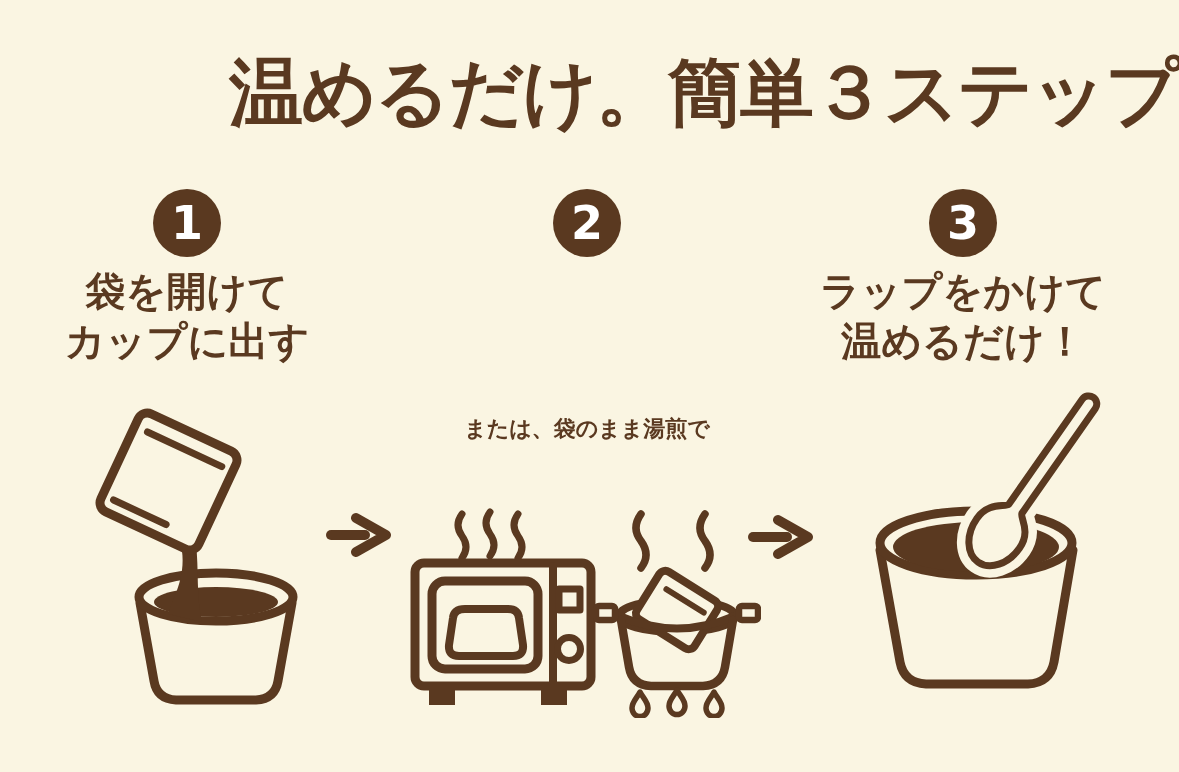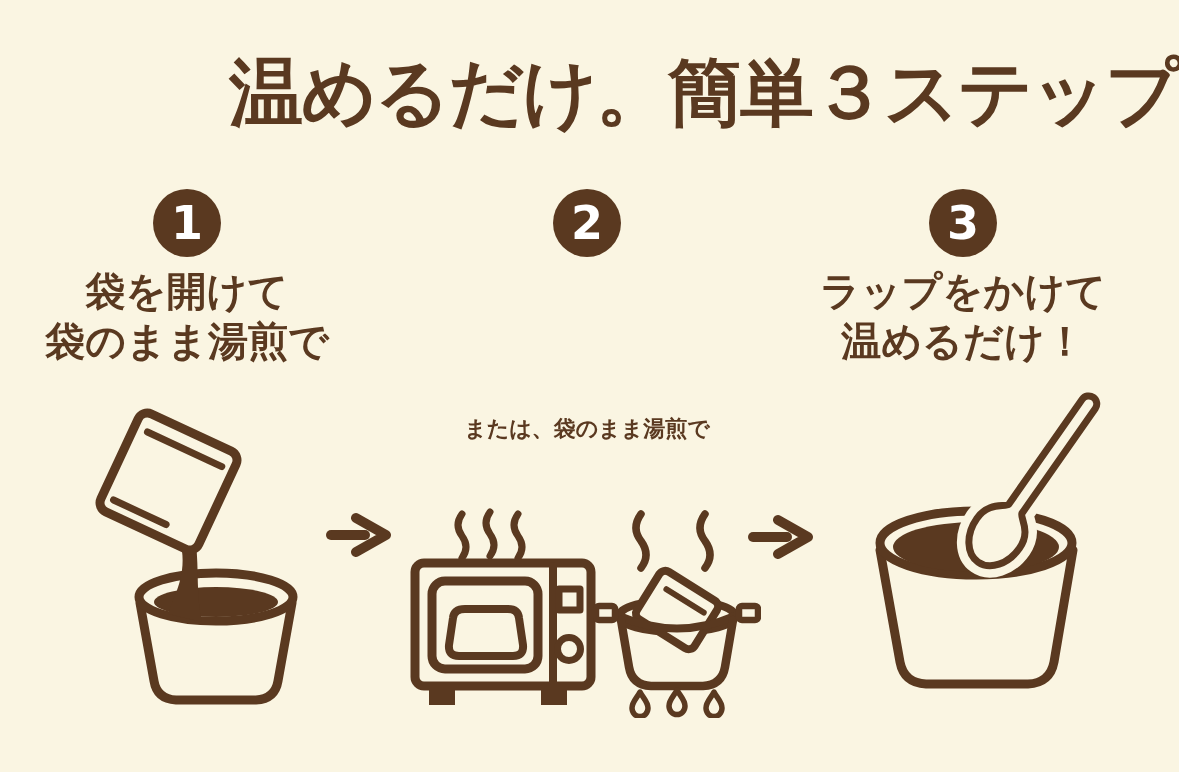--- a/index.html
+++ b/index.html
@@ -48,21 +48,21 @@
   </div>
   <div class="badge" style="left:587px">
     <span>2</span>
   </div>
   <div class="badge" style="left:963px">
     <span>3</span>
   </div>
 
   <div class="step-text t-main" style="left:187px; top:266px">
     <div>袋を開けて</div>
-    <div>袋のまま湯煎で</div>
+    <div>カップに出す</div>
   </div>
 
   <div class="step-text t-sub" style="left:587px; top:410px">
     <div>または、袋のまま湯煎で</div>
   </div>
 
   <div class="step-text t-main" style="left:963px; top:266px">
     <div>ラップをかけて</div>
     <div>温めるだけ！</div>
   </div>

